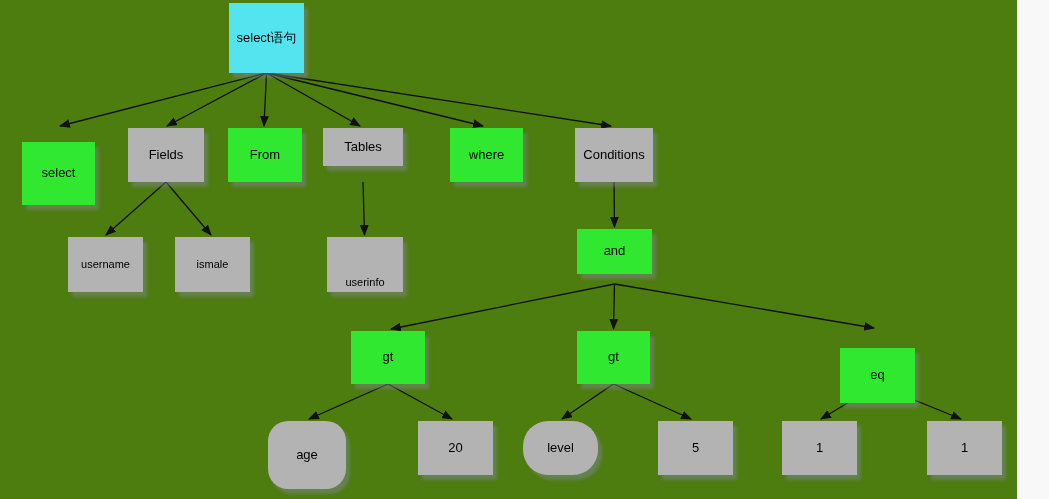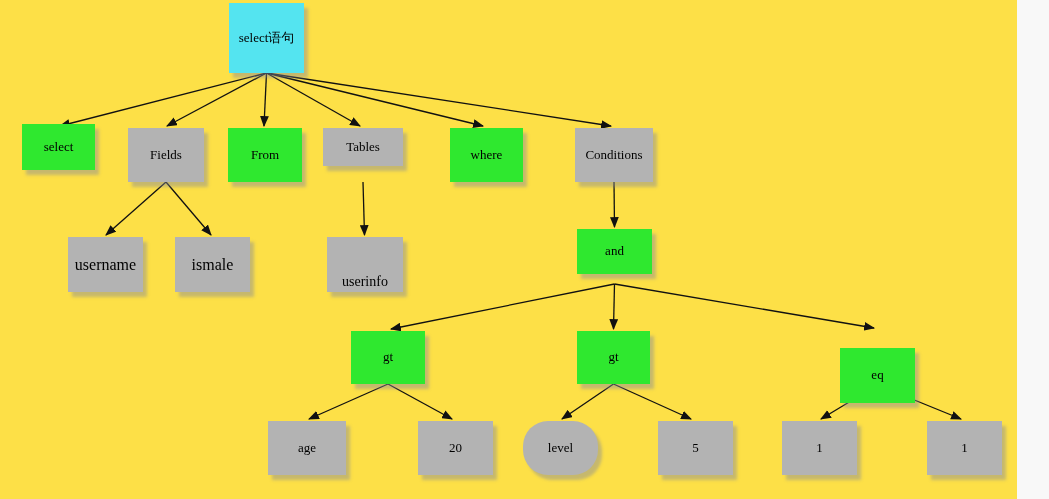--- a/index.html
+++ b/index.html
@@ -1,33 +1,33 @@
 <!DOCTYPE html>
 <html style="--statement: #54e4f0; --keyword: #2fe82f; --plain: #b3b3b3; --edge: #111111; --gutter: #f8f8f8;"><head>
 <meta charset="utf-8">
 <style>
   html,body{margin:0;padding:0;background:#ffffff;}
   .stage{
-    position:relative;width:1049px;height:499px;background:#fde047;overflow:hidden;
-    font-family:Liberation Serif, serif;color:#000;
+    position:relative;width:1049px;height:499px;background:#4d7c0f;overflow:hidden;
+    font-family:Liberation Sans, sans-serif;color:#000;
   }
   .gutter{position:absolute;top:0;right:0;width:32px;height:499px;background:#f8f8f8;}
   svg.edges{position:absolute;left:0;top:0;width:1049px;height:499px;}
   svg.edges line{stroke:#111;stroke-width:1.3;}
   .node{
     position:absolute;display:flex;align-items:center;justify-content:center;
     font-size:13px;line-height:1.1;text-align:center;
     box-shadow:4px 5px 3px rgba(130,135,155,0.45);
   }
   .node.statement{background:var(--statement,#54e4f0);}
   .node.keyword{background:var(--keyword,#2fe82f);}
   .node.group{background:var(--plain,#b3b3b3);}
   .node.value{background:var(--plain,#b3b3b3);}
-  .node .small{font-size:16px;}
-  .node .mid{font-size:14px;margin-top:35px;}
+  .node .small{font-size:11px;}
+  .node .mid{font-size:11px;margin-top:35px;}
 </style>
 </head>
 <body>
 
 <div class="stage">
 
   <svg class="edges" viewBox="0 0 1049 499">
     <defs>
       <marker id="arrow" viewBox="0 0 10 8" refX="9" refY="4" markerWidth="11" markerHeight="9" orient="auto" markerUnits="userSpaceOnUse">
         <path d="M0,0 L10,4 L0,8 Z" fill="#111"></path>
@@ -51,21 +51,21 @@
     <line x1="613.5" y1="384" x2="562" y2="419" marker-end="url(#arrow)"></line>
     <line x1="613.5" y1="384" x2="691" y2="419" marker-end="url(#arrow)"></line>
     <line x1="877.5" y1="385" x2="821" y2="419" marker-end="url(#arrow)"></line>
     <line x1="877.5" y1="385" x2="961" y2="419" marker-end="url(#arrow)"></line>
   </svg>
 
   <div class="node statement" style="left:229px;top:3px;width:75px;height:70px;">
     <span>select语句</span>
   </div>
 
-  <div class="node keyword" style="left:22px;top:124px;width:73px;height:46px;">
+  <div class="node keyword" style="left:22px;top:142px;width:73px;height:63px;">
     <span>select</span>
   </div>
 
   <div class="node group" style="left:128px;top:128px;width:76px;height:54px;">
     <span>Fields</span>
   </div>
 
   <div class="node keyword" style="left:228px;top:128px;width:74px;height:54px;">
     <span>From</span>
   </div>
@@ -103,21 +103,21 @@
   </div>
 
   <div class="node keyword" style="left:577px;top:331px;width:73px;height:53px;">
     <span>gt</span>
   </div>
 
   <div class="node keyword" style="left:840px;top:348px;width:75px;height:55px;">
     <span>eq</span>
   </div>
 
-  <div class="node value" style="left:268px;top:421px;width:78px;height:54px;">
+  <div class="node value" style="left:268px;top:421px;width:78px;height:68px;border-radius:20px;">
     <span>age</span>
   </div>
 
   <div class="node value" style="left:418px;top:421px;width:75px;height:54px;">
     <span>20</span>
   </div>
 
   <div class="node value" style="left:523px;top:421px;width:75px;height:54px;border-radius:25px;">
     <span>level</span>
   </div>

